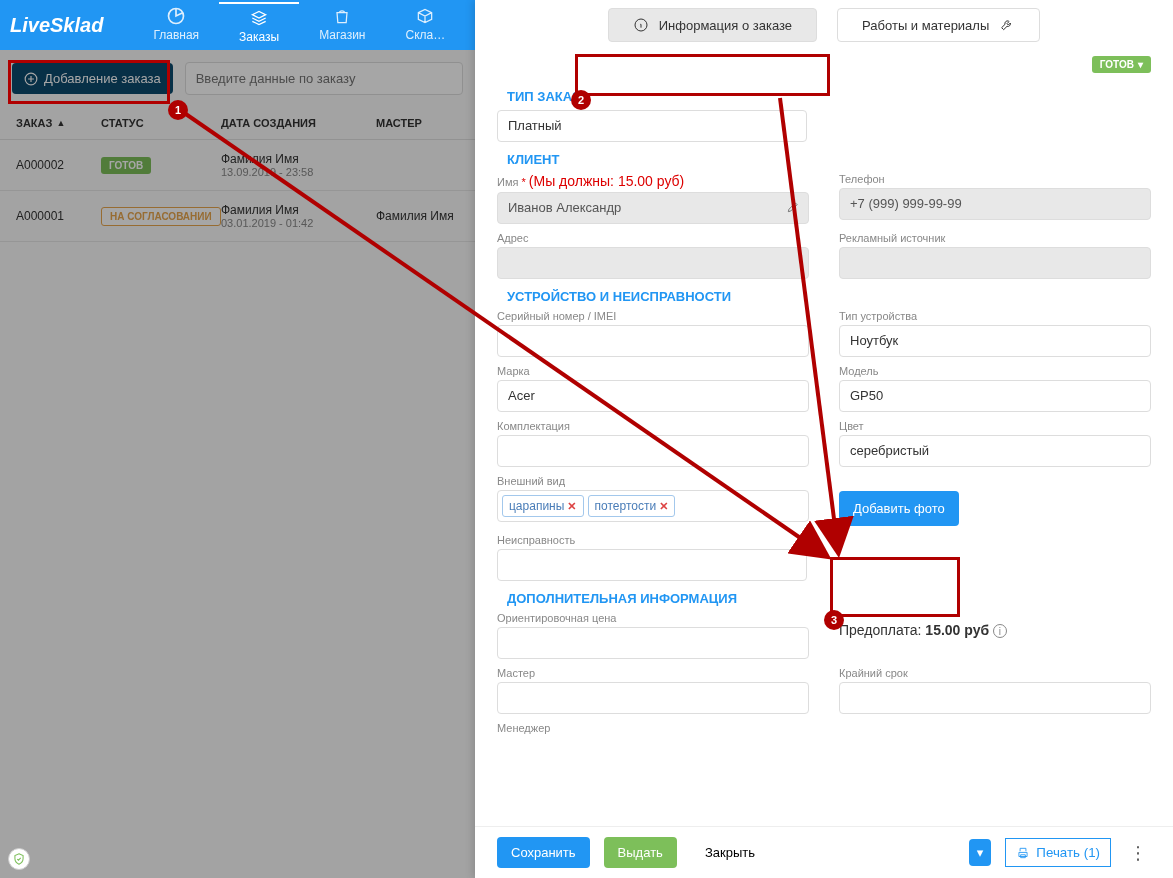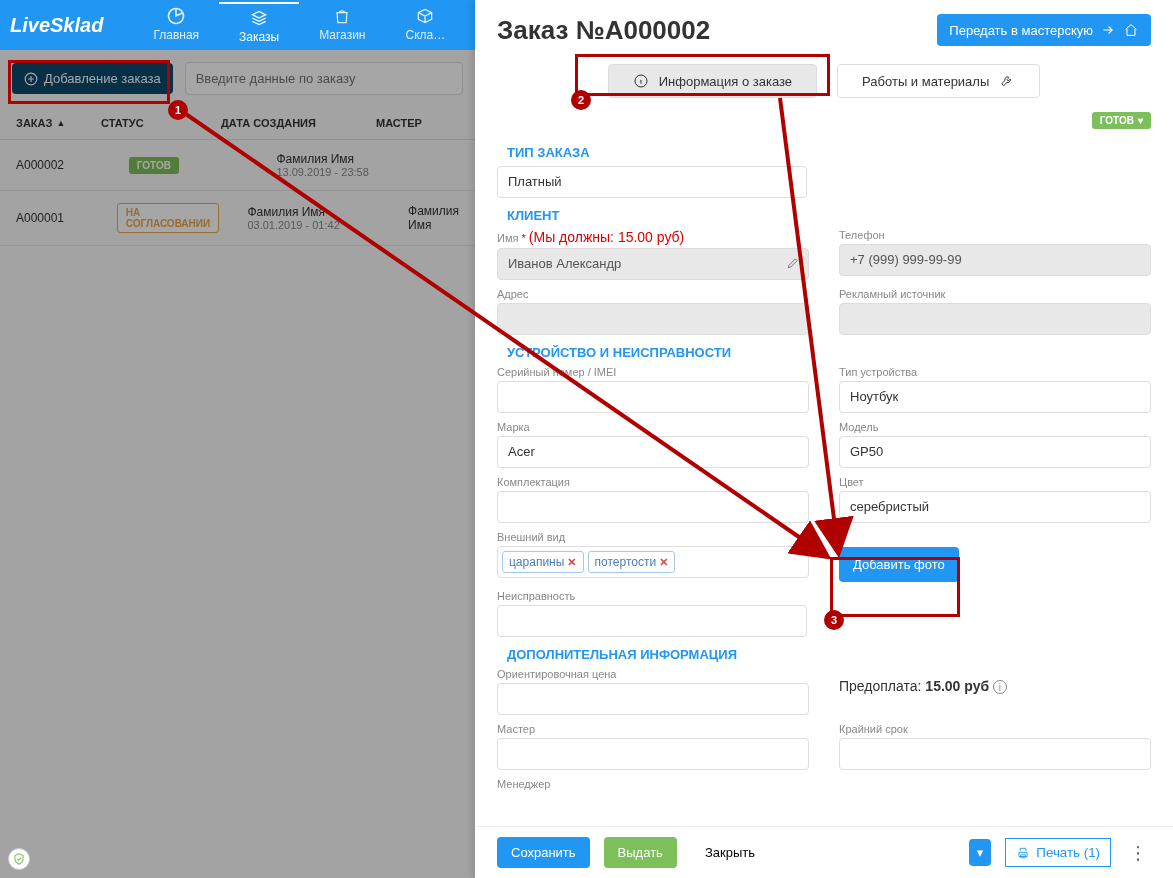--- a/index.html
+++ b/index.html
@@ -18,21 +18,21 @@
 .overlay-dim { position: absolute; inset: 0; background: rgba(0,0,0,0.35); pointer-events: none; }
 .toolbar { display: flex; align-items: center; padding: 12px; gap: 12px; }
 .add-btn { background: #0c4a6e; color: #fff; border: none; border-radius: 4px; padding: 8px 12px; font-size: 13px; cursor: pointer; display: flex; align-items: center; gap: 6px; }
 .search-input { flex: 1; border: 1px solid #ddd; border-radius: 4px; padding: 8px 10px; font-size: 13px; background: #fff; }
 
 .table-head { display: flex; padding: 10px 16px; font-size: 11px; font-weight: 700; color: #333; border-bottom: 1px solid rgba(0,0,0,0.1); }
 .col-id { width: 85px; display:flex; align-items:center; gap:4px;}
 .col-status { width: 120px; }
 .col-date { width: 155px; }
 .col-master { flex: 1; }
-.table-row { display: flex; padding: 12px 16px; border-bottom: 1px solid rgba(0,0,0,0.08); align-items: center; font-size: 12px; gap: 28px; }
+.table-row { display: flex; padding: 12px 16px; border-bottom: 1px solid rgba(0,0,0,0.08); align-items: center; font-size: 12px; }
 .badge { display: inline-block; border-radius: 3px; padding: 3px 8px; font-size: 10px; color: #fff; font-weight: 600; }
 .badge-green { background: #7dbf5a; }
 .badge-orange { background: #fff; border:1px solid #e8a64e; color:#e8a64e; }
 .row-name { color: #333; }
 .row-date { color: #888; font-size: 11px; }
 
 
 .panel { position: absolute; top: 0; right: 0; width: 698px; bottom: 0; background: #fff; display: flex; flex-direction: column; box-shadow: -2px 0 8px rgba(0,0,0,0.15);}
 .panel-head { display: flex; align-items: center; justify-content: space-between; padding: 14px 22px 10px 22px; }
 .panel-title { font-size: 26px; font-weight: 700; }
@@ -148,32 +148,20 @@
     <div class="col-date">
       <div class="row-name">Фамилия Имя</div>
       <div class="row-date">03.01.2019 - 01:42</div>
     </div>
     <div class="col-master">Фамилия Имя</div>
   </div>
   <div class="overlay-dim"></div>
 </div>
 
 <div class="panel">
-  <div class="panel-head">
-    <div class="panel-title">Заказ №А000002</div>
-    <button class="transfer-btn">
-      <span>Передать в мастерскую</span>
-      <svg width="14" height="14" viewBox="0 0 24 24">
-          <path d="M4 12h14M13 6l6 6-6 6" stroke="#fff" stroke-width="2" fill="none"></path>
-        </svg>
-      <svg width="16" height="16" viewBox="0 0 24 24">
-          <path d="M4 11 L12 4 L20 11 M6 10v10h12V10" stroke="#fff" stroke-width="1.5" fill="none"></path>
-        </svg>
-    </button>
-  </div>
   <div class="tabs-row">
     <div class="tab active">
       <svg width="16" height="16" viewBox="0 0 24 24">
           <circle cx="12" cy="12" r="9" fill="none" stroke="#333" stroke-width="1.5"></circle>
           <path d="M12 8h.01M11 11h1v5" stroke="#333" stroke-width="1.5" fill="none"></path>
         </svg>
       <span>Информация о заказе</span>
     </div>
     <div class="tab">
       <span>Работы и материалы</span>

